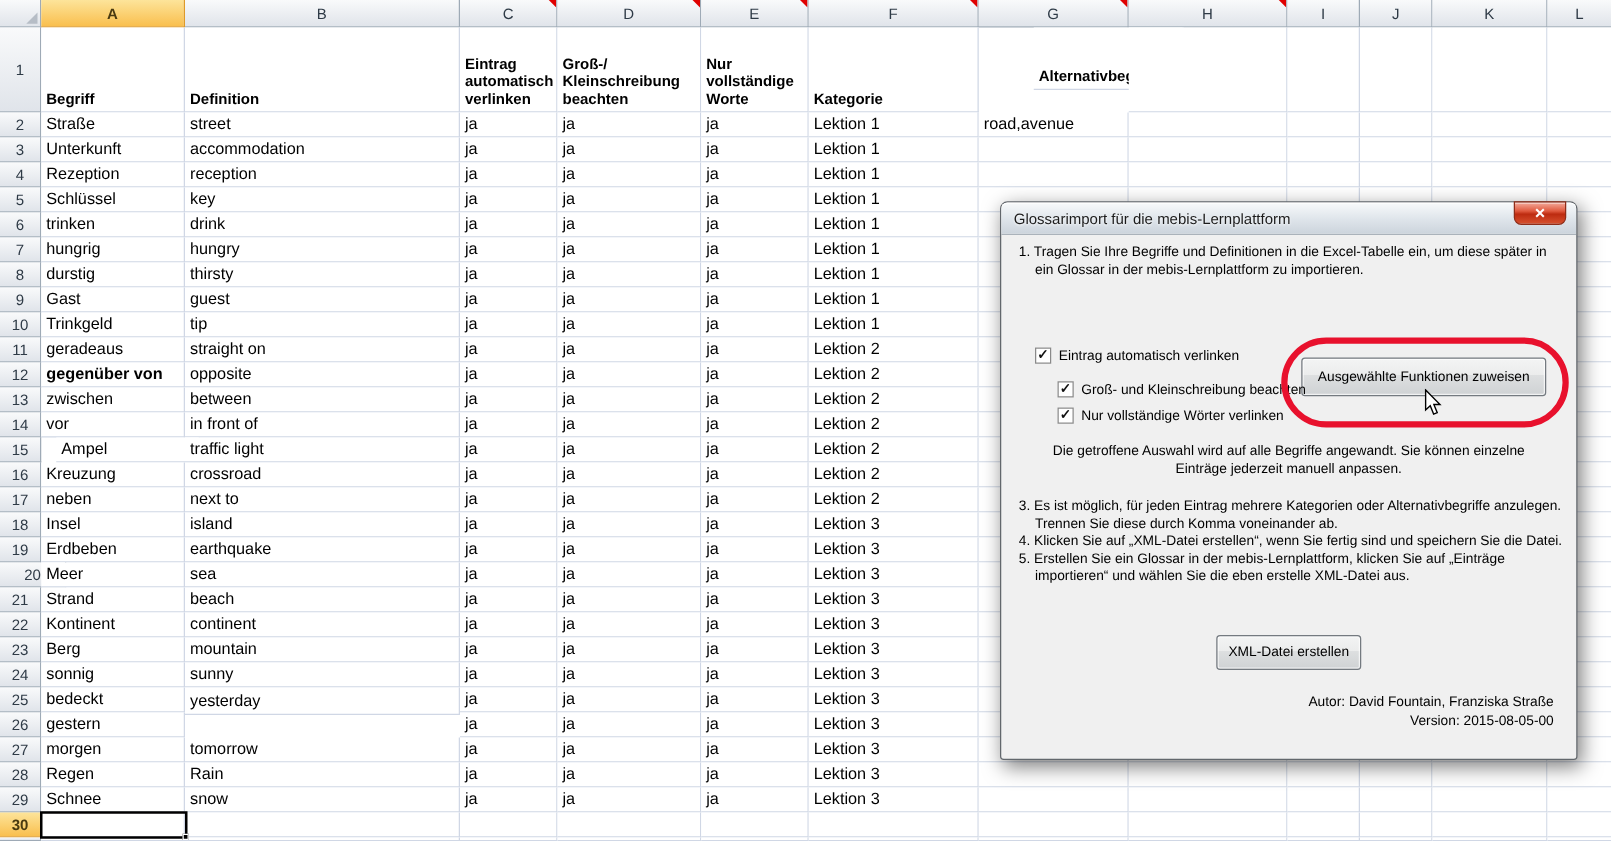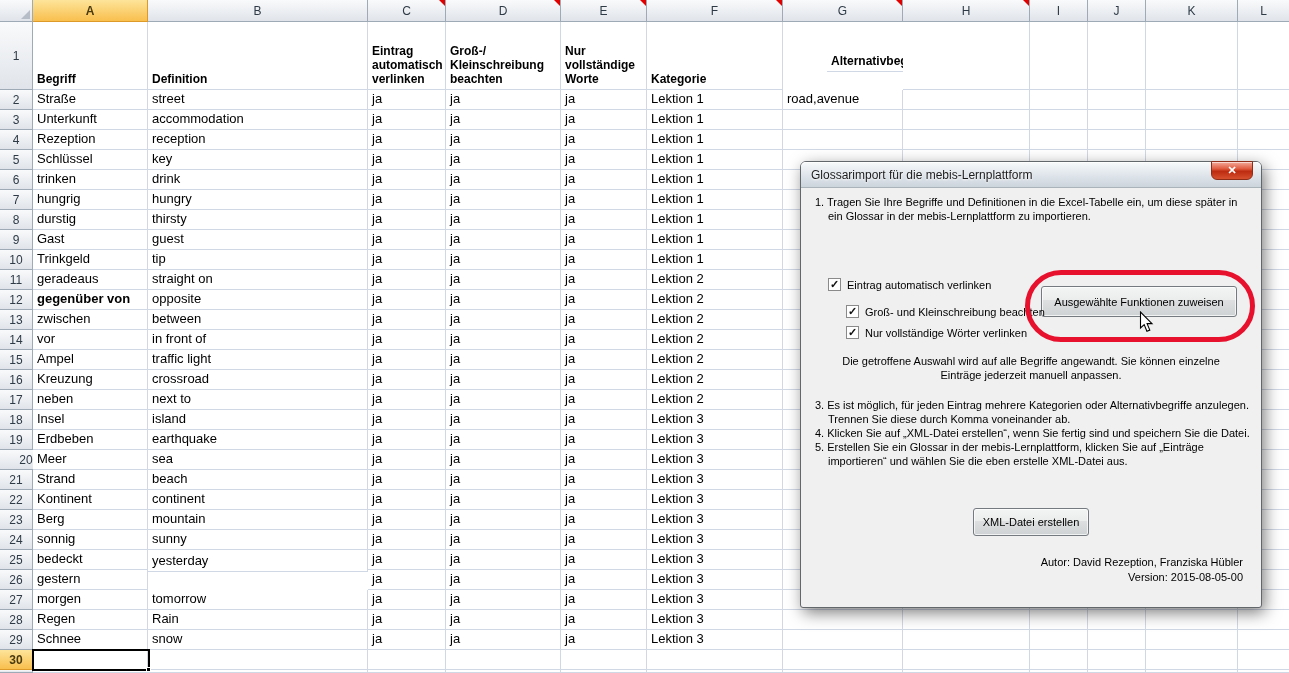--- a/index.html
+++ b/index.html
@@ -247,21 +247,21 @@
     <div class="cell" style="left: 446px; top: 330px; width: 115px; height: 20px;">ja</div>
     <div class="cell" style="left: 561px; top: 330px; width: 86px; height: 20px;">ja</div>
     <div class="cell" style="left: 647px; top: 330px; width: 136px; height: 20px;">Lektion 2</div>
     <div class="cell" style="left: 783px; top: 330px; width: 120px; height: 20px;"></div>
     <div class="cell" style="left: 903px; top: 330px; width: 127px; height: 20px;"></div>
     <div class="cell" style="left: 1030px; top: 330px; width: 58px; height: 20px;"></div>
     <div class="cell" style="left: 1088px; top: 330px; width: 58px; height: 20px;"></div>
     <div class="cell" style="left: 1146px; top: 330px; width: 92px; height: 20px;"></div>
     <div class="cell" style="left: 1238px; top: 330px; width: 52px; height: 20px;"></div>
     <div class="hc" style="left: 0px; top: 350px; width: 33px; height: 20px;">15</div>
-    <div class="cell" style="left: 33px; top: 350px; width: 115px; height: 20px;">Ampel</div>
+    <div class="cell" style="left: 45px; top: 350px; width: 115px; height: 20px;">Ampel</div>
     <div class="cell" style="left: 148px; top: 350px; width: 220px; height: 20px;">traffic light</div>
     <div class="cell" style="left: 368px; top: 350px; width: 78px; height: 20px;">ja</div>
     <div class="cell" style="left: 446px; top: 350px; width: 115px; height: 20px;">ja</div>
     <div class="cell" style="left: 561px; top: 350px; width: 86px; height: 20px;">ja</div>
     <div class="cell" style="left: 647px; top: 350px; width: 136px; height: 20px;">Lektion 2</div>
     <div class="cell" style="left: 783px; top: 350px; width: 120px; height: 20px;"></div>
     <div class="cell" style="left: 903px; top: 350px; width: 127px; height: 20px;"></div>
     <div class="cell" style="left: 1030px; top: 350px; width: 58px; height: 20px;"></div>
     <div class="cell" style="left: 1088px; top: 350px; width: 58px; height: 20px;"></div>
     <div class="cell" style="left: 1146px; top: 350px; width: 92px; height: 20px;"></div>
@@ -501,21 +501,21 @@
 
   <div id="instrBot" class="instr">
       <div class="num">3. Es ist möglich, für jeden Eintrag mehrere Kategorien oder Alternativbegriffe anzulegen. Trennen Sie diese durch Komma voneinander ab.</div>
       <div class="num">4. Klicken Sie auf „XML-Datei erstellen“, wenn Sie fertig sind und speichern Sie die Datei.</div>
       <div class="num">5. Erstellen Sie ein Glossar in der mebis-Lernplattform, klicken Sie auf „Einträge importieren“ und wählen Sie die eben erstelle XML-Datei aus.</div>
     </div>
 
   <div class="btn" id="xmlBtn">XML-Datei erstellen</div>
 
   <div class="credits">
-    <div>Autor: David Rezeption, Franziska Hübler</div>
+    <div>Autor: David Fountain, Franziska Straße</div>
     <div>Version: 2015-08-05-00</div>
   </div>
 <div class="cb-row" style="left: 27px; top: 116px;">
       <div class="cb-box">✓</div>
       <div class="cb-label">Eintrag automatisch verlinken</div>
     </div>
     <div class="cb-row" style="left: 45px; top: 143px;">
       <div class="cb-box">✓</div>
       <div class="cb-label">Groß- und Kleinschreibung beachten</div>
     </div>

